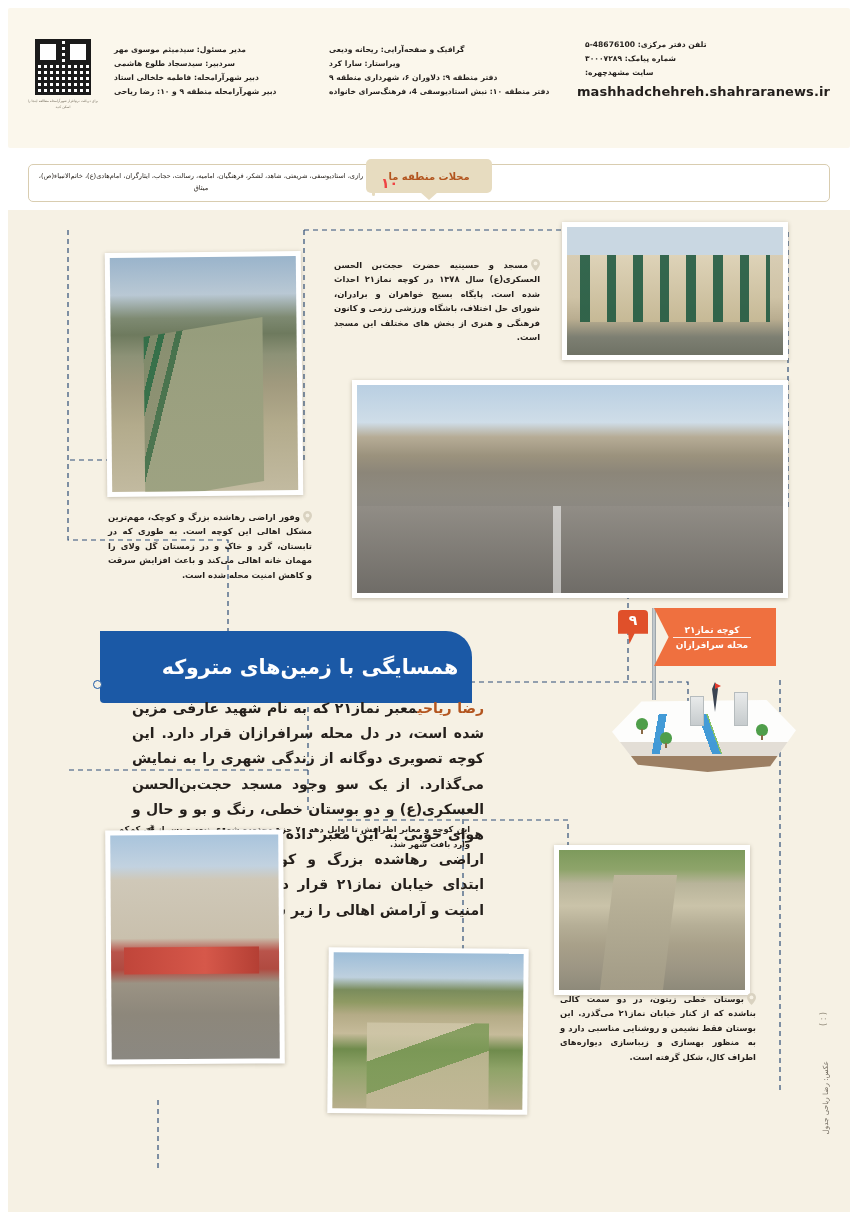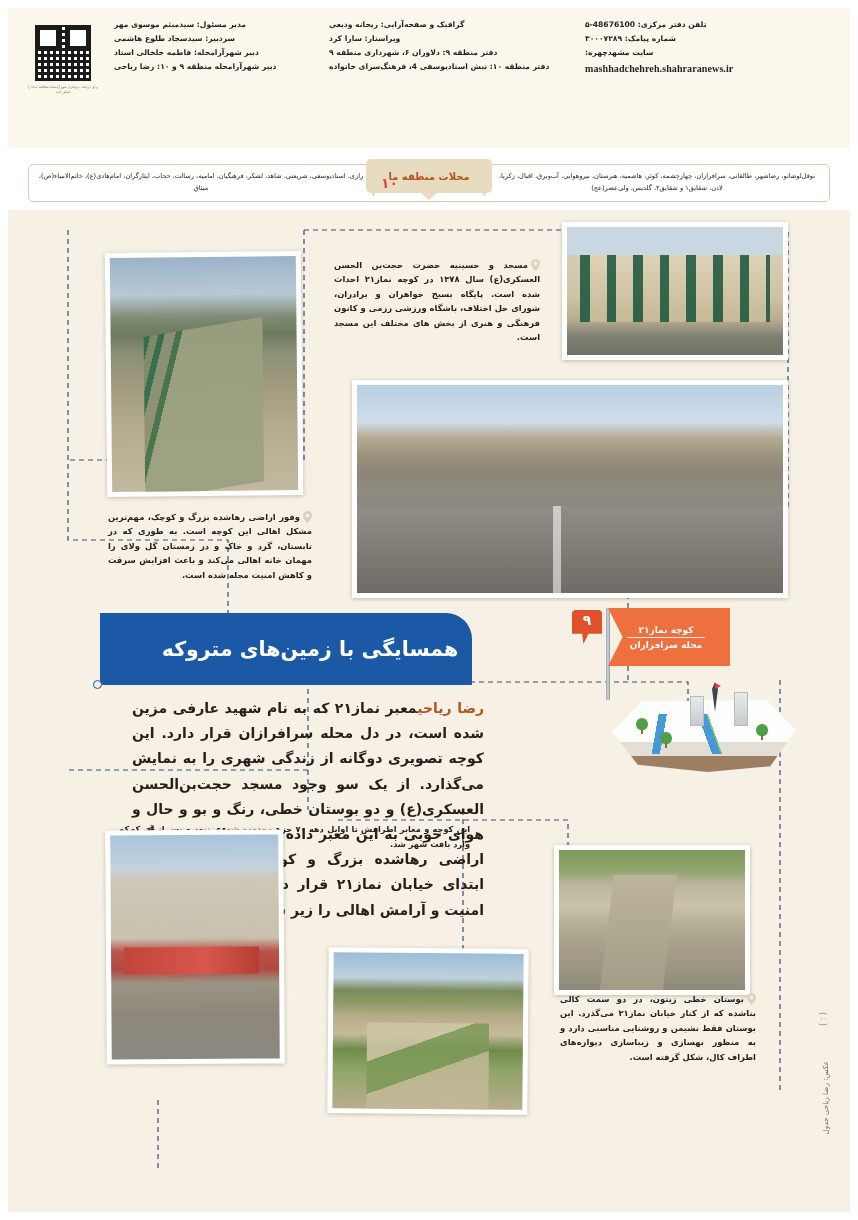--- a/index.html
+++ b/index.html
@@ -26,20 +26,21 @@
     left: 8px; top: 8px;
     width: 842px; height: 140px;
     background: #fbf7ec;
     border-radius: 2px;
   }
   .masthead-inner {
     position: absolute;
     inset: 0;
     display: flex;
     flex-direction: row-reverse;
+    align-items: center;
     padding: 10px 16px 24px 16px;
     gap: 6px;
   }
   .qr-block {
     width: 78px;
     display: flex;
     flex-direction: column;
     align-items: center;
     padding-top: 6px;
   }
@@ -76,21 +77,21 @@
     font-size: 7.6px;
     line-height: 1.85;
     color: #231f1c;
     font-weight: bold;
     white-space: nowrap;
   }
   .mast-col.col-staff { width: 215px; padding-left: 6px; text-align: left; }
   .mast-col.col-graphics { width: 250px; text-align: left; }
   .mast-col.col-contact  { width: 245px; text-align: left; }
   .mast-col .line { display: block; }
-  .mast-col .site { font-size: 10px; letter-spacing: .1px; font-family: Liberation Serif, serif; }
+  .mast-col .site { font-size: 13px; letter-spacing: .1px; }
 
   
   .navbar {
     position: absolute;
     left: 28px; top: 158px;
     width: 802px; height: 44px;
   }
   .nav-frame {
     position: absolute;
     left: 0; top: 6px;
@@ -416,25 +417,20 @@
         <span class="line">سایت مشهدچهره:</span>
         <span class="line site">mashhadchehreh.shahraranews.ir</span>
       </div>
 
     </div>
   </div>
 
   <div class="navbar">
     <div class="nav-frame"></div>
 
-    <div class="nav-side right">
-      <span class="page-num">۹</span>
-      <span class="bar"></span>
-      <span class="txt">نوفل‌لوشاتو، رضاشهر، طالقانی، سرافرازان، چهارچشمه، کوثر، هاشمیه، هنرستان، نیروهوایی، آب‌وبرق، اقبال، زکریا، لادن، شقایق۱ و شقایق۲، گلدیس، ولی‌عصر(عج)</span>
-    </div>
 
     <div class="nav-center-tab">
       <span>محلات منطقه ما</span>
     </div>
     <div class="nav-notch"></div>
 
     <div class="nav-side left">
       <span class="page-num ten">۱۰</span>
       <span class="bar"></span>
       <span class="txt">رازی، استادیوسفی، شریعتی، شاهد، لشکر، فرهنگیان، امامیه، رسالت، حجاب، ایثارگران، امام‌هادی(ع)، خاتم‌الانبیاء(ص)، میثاق</span>
@@ -481,26 +477,26 @@
 
     <div class="caption" style="left:100px; top:300px; width:204px;">
       <span class="pin">
         <svg viewBox="0 0 9 12" width="9" height="12">
           <path d="M4.5 0C2 0 0 2 0 4.5 0 7.9 4.5 12 4.5 12S9 7.9 9 4.5C9 2 7 0 4.5 0z" fill="#d9d2c0"></path>
           <circle cx="4.5" cy="4.4" r="1.9" fill="#f6f1e4"></circle>
         </svg>
       </span><span>وفور اراضی رهاشده بزرگ و کوچک، مهم‌ترین مشکل اهالی این کوچه است. به طوری که در تابستان، گرد و خاک و در زمستان گل ولای را مهمان خانه اهالی می‌کند و باعث افزایش سرقت و کاهش امنیت محله شده است.</span>
     </div>
 
-    <div class="headline" style="left:92px; top:403px;padding-left:48px;">
+    <div class="headline" style="left:92px; top:421px;padding-left:48px;">
       <h1>همسایگی با زمین‌های متروکه</h1>
     </div>
     <div class="headline-dot" style="left:85px; top:470px;"></div>
 
-    <div class="flag-wrap" style="left:562px; top:398px;text-align:center;">
+    <div class="flag-wrap" style="left:608px; top:398px;text-align:center;">
       <div class="flag-pole"></div>
       <div class="flag-body">
         <span class="l1">کوچه نماز۲۱</span>
         <span class="flag-rule"></span>
         <span class="l2">محله سرافرازان</span>
       </div>
       <div class="flag-badge">
         <span>۹</span>
       </div>
     </div>

